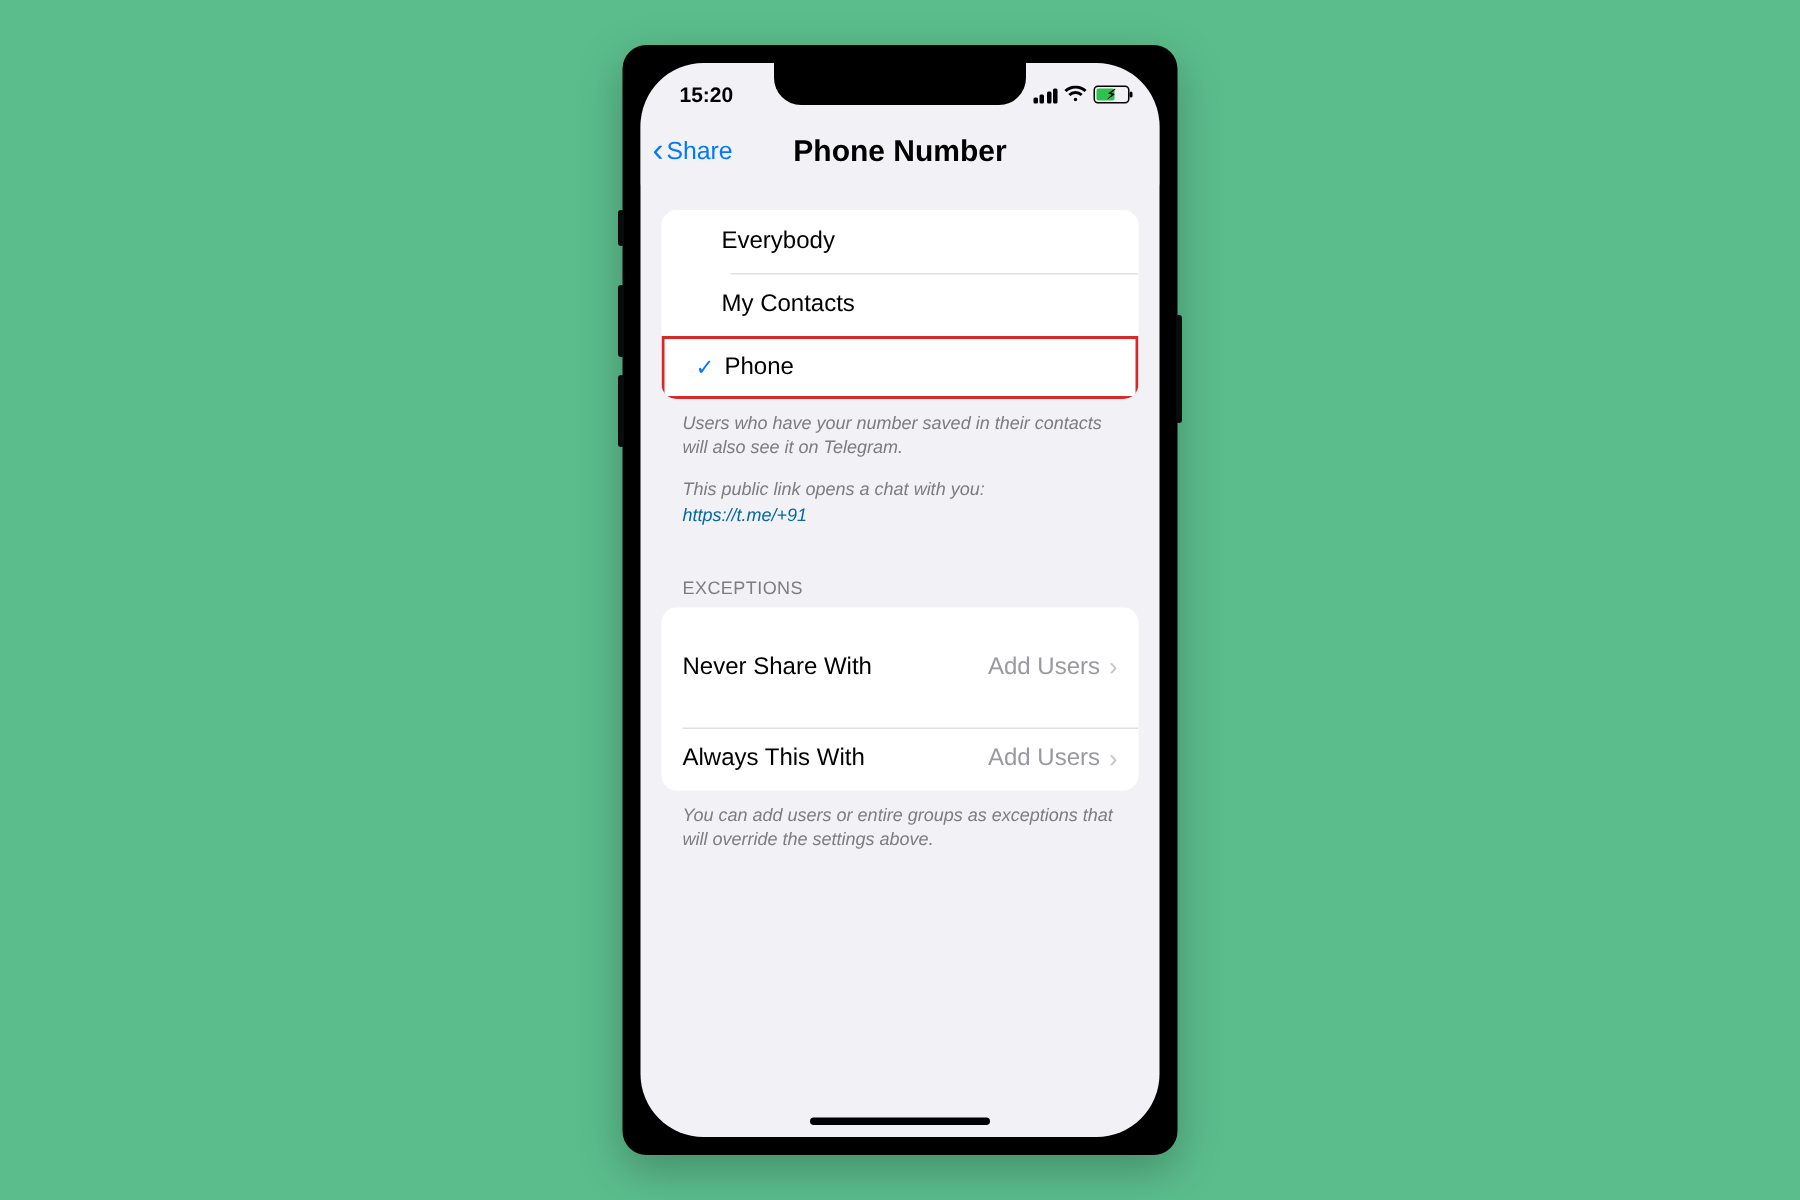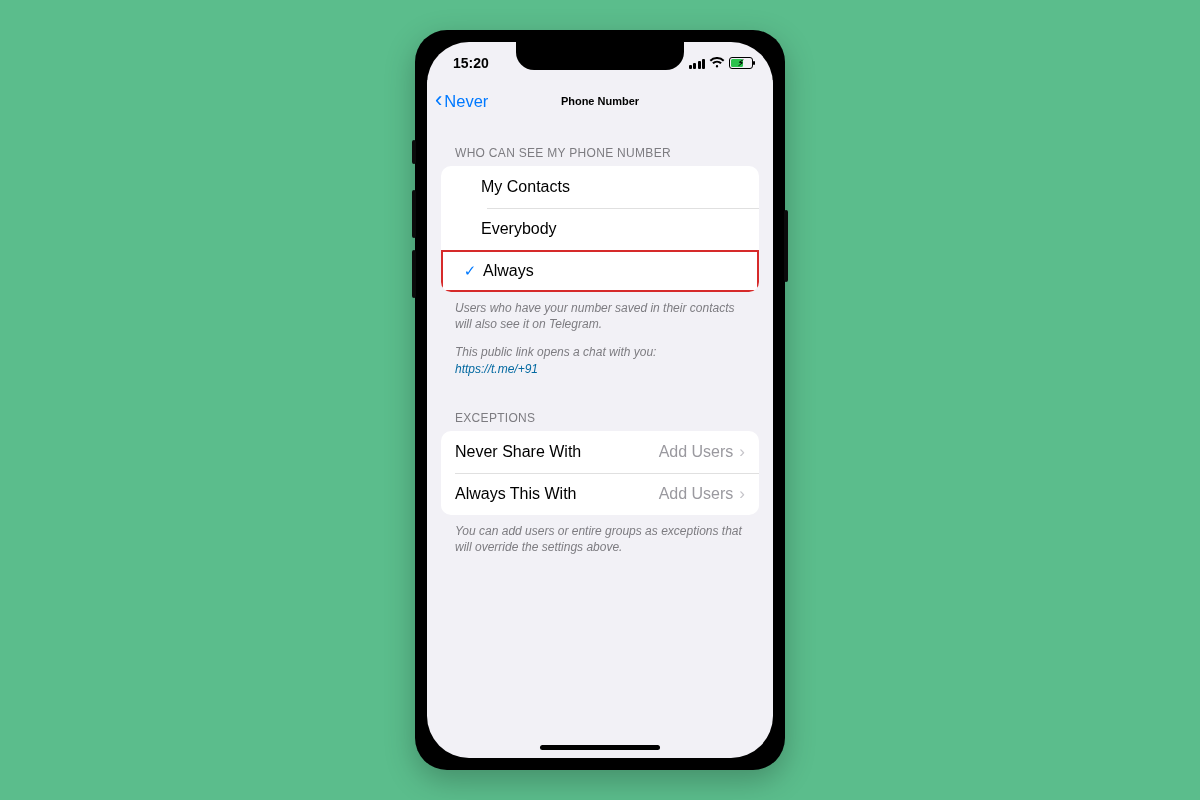--- a/index.html
+++ b/index.html
@@ -16,21 +16,21 @@
     height: 800px;
     position: relative;
     display: flex;
     align-items: center;
     justify-content: center;
   }
   .phone {
     width: 370px;
     height: 740px;
     background: #000;
-    border-radius: 32px;
+    border-radius: 16px;
     position: relative;
     box-shadow: 0 10px 30px rgba(0,0,0,0.25);
     padding: 12px;
     box-sizing: border-box;
   }
   .phone .screen {
     width: 346px;
     height: 716px;
     background: #f2f1f6;
     border-radius: 42px;
@@ -132,21 +132,21 @@
   .navbar .back {
     position:absolute;
     left:8px; top:0; bottom:0;
     display:flex; align-items:center;
     color:#0079ff;
     font-size:16.5px;
     gap:2px;
   }
   .navbar .back .chev { font-size:22px; line-height:0; font-weight:400; position:relative; top:-1px;}
   .navbar .title {
-    font-size:11px;
+    font-size:20px;
     font-weight:600;
     color:#000;
   }
   
   .content {
     position:absolute;
     top:80px; left:0; right:0; bottom:0;
     overflow:hidden;
     padding-top:18px;
   }
@@ -199,20 +199,21 @@
     line-height:1.35;
     color:#7d7c81;
     padding: 8px 28px 0 28px;
     font-style: italic;
   }
   .footer-text .link {
     color:#0369a1;
   }
   .exceptions-list .row {
     padding-left:14px;
+    margin-top:19px;
   }
   .exceptions-list .row + .row::before { left:14px; }
   .row .value {
     color:#9a999f;
     font-size:16px;
   }
   .row .disclosure {
     color:#c6c5ca;
     font-size:17px;
     padding-left:6px;
@@ -249,41 +250,40 @@
           <div class="battery">
             <div class="fill"></div>
             <div class="bolt">⚡︎</div>
           </div>
         </div>
       </div>
 
       <div class="navbar">
         <div class="back">
           <span class="chev">‹</span>
-          <span>Never</span>
+          <span>Share</span>
         </div>
         <div class="title">Phone Number</div>
       </div>
 
       <div class="content">
 
-        <div class="section-header">WHO CAN SEE MY PHONE NUMBER</div>
 
         <div class="list">
           <div class="row">
             <span class="check"></span>
-            <span class="label">My Contacts</span>
+            <span class="label">Everybody</span>
           </div>
           <div class="row">
             <span class="check"></span>
-            <span class="label">Everybody</span>
+            <span class="label">My Contacts</span>
           </div>
           <div class="row highlight">
             <span class="check">✓</span>
-            <span class="label">Always</span>
+            <span class="label">Phone</span>
           </div>
         </div>
 
         <div class="footer-text">Users who have your number saved in their contacts will also see it on Telegram.</div>
         <div class="footer-text" style="padding-top:12px;">
           <span>This public link opens a chat with you:</span><br>
           <span class="link">https://t.me/+91</span>
         </div>
 
         <div style="height:28px;"></div>

